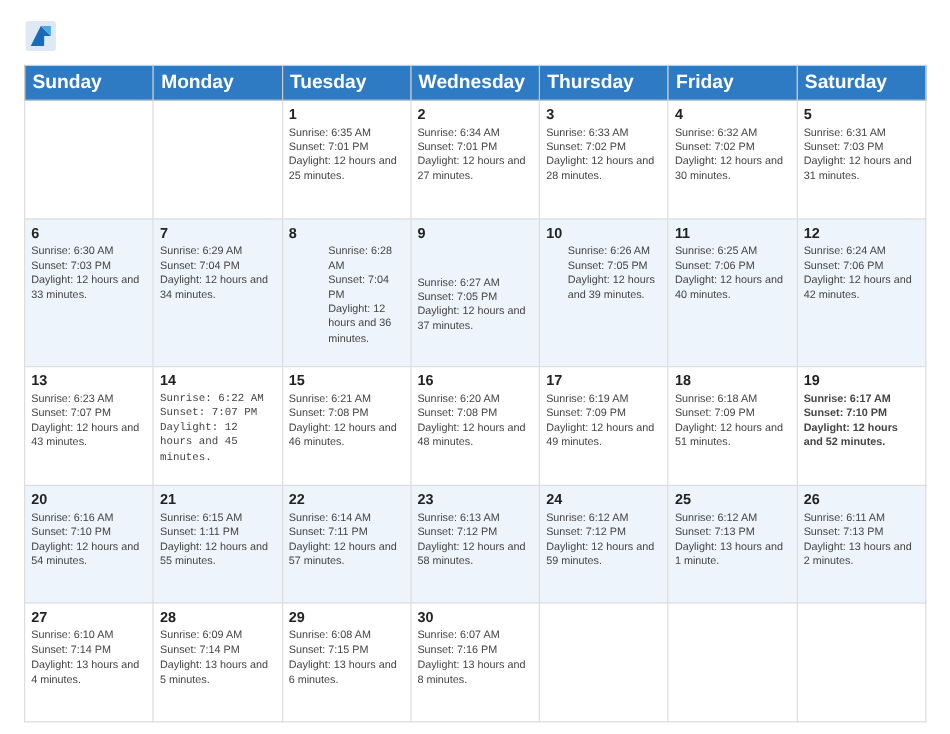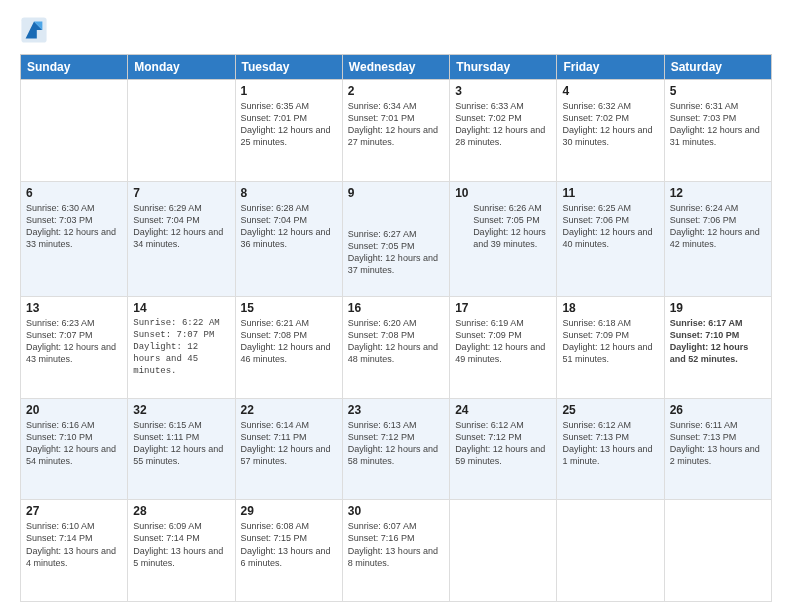--- a/index.html
+++ b/index.html
@@ -60,21 +60,21 @@
       color: #555;
     }
     .calendar {
       width: 100%;
       border-collapse: collapse;
       flex: 1;
     }
     .calendar thead tr th {
       background-color: #2e7bc4;
       color: white;
-      font-size: 12px;
+      font-size: 16px;
       font-weight: bold;
       padding: 5px 6px;
       text-align: left;
       border: 1px solid #ccc;
     }
     .calendar tbody tr td {
       vertical-align: top;
       border: 1px solid #ddd;
       padding: 4px 5px;
       width: calc(100% / 7);
@@ -181,21 +181,21 @@
 Daylight: 12 hours and 33 minutes.</div>
           </td>
           <td>
             <span class="day-number">7</span>
             <div class="day-info" style="white-space: pre-line;">Sunrise: 6:29 AM
 Sunset: 7:04 PM
 Daylight: 12 hours and 34 minutes.</div>
           </td>
           <td>
             <span class="day-number">8</span>
-            <div class="day-info" style="white-space: pre-line;">Sunrise: 6:28 AM
+            <div class="day-info" style="white-space: pre-line; margin-left: 33px;">Sunrise: 6:28 AM
 Sunset: 7:04 PM
 Daylight: 12 hours and 36 minutes.</div>
           </td>
           <td>
             <span class="day-number">9</span>
             <div class="day-info" style="white-space: pre-line; margin-top: 28px;">Sunrise: 6:27 AM
 Sunset: 7:05 PM
 Daylight: 12 hours and 37 minutes.</div>
           </td>
           <td>
@@ -262,21 +262,21 @@
           </td>
         </tr>
         <tr>
           <td>
             <span class="day-number">20</span>
             <div class="day-info" style="white-space: pre-line;">Sunrise: 6:16 AM
 Sunset: 7:10 PM
 Daylight: 12 hours and 54 minutes.</div>
           </td>
           <td>
-            <span class="day-number">32</span>
+            <span class="day-number">21</span>
             <div class="day-info" style="white-space: pre-line;">Sunrise: 6:15 AM
 Sunset: 1:11 PM
 Daylight: 12 hours and 55 minutes.</div>
           </td>
           <td>
             <span class="day-number">22</span>
             <div class="day-info" style="white-space: pre-line;">Sunrise: 6:14 AM
 Sunset: 7:11 PM
 Daylight: 12 hours and 57 minutes.</div>
           </td>

